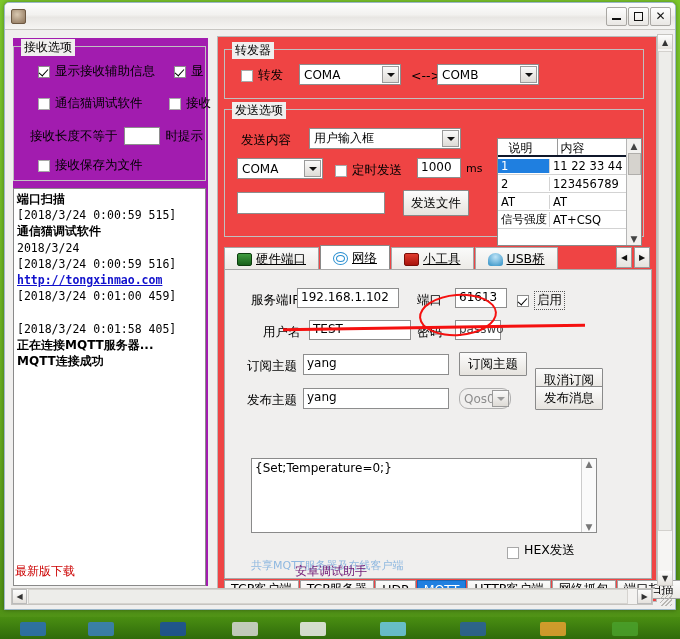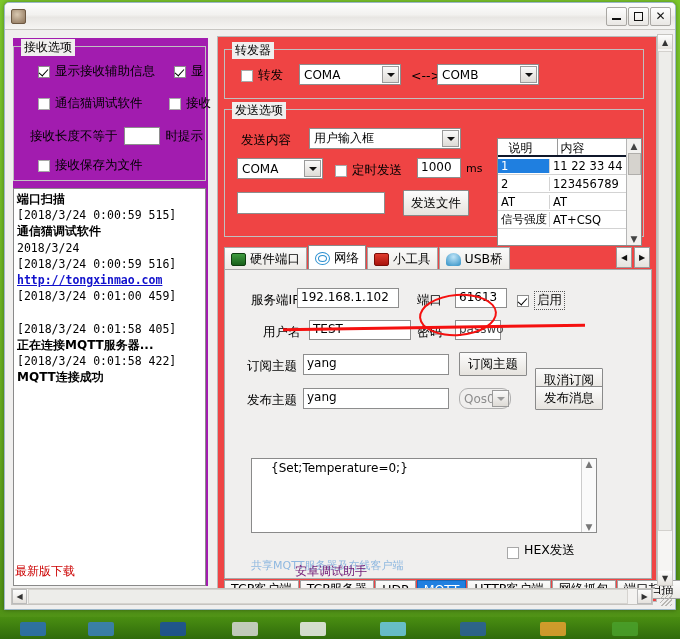--- a/index.html
+++ b/index.html
@@ -161,22 +161,22 @@
   .vscroll .thumb { width:13px;height:22px;background:#d6d3ce;border:1px solid #b0aeab; position:absolute; top:14px;}
 
   
   .itabs {
     position:absolute; left:6px; top:207px; width:428px; height:26px;
     display:flex; align-items:flex-end; gap:1px;
   }
   .itab {
     height:23px; background:linear-gradient(180deg,#fafafa,#eceae6);
     border:1px solid #a5a5a5; border-bottom:none;
-    display:flex;align-items:center;gap:4px;padding:0 6px;
-    font-size:12.5px; color:#000; cursor:pointer; white-space:nowrap;
+    display:flex;align-items:center;gap:4px;padding:0 12px;
+    font-size:12.5px; color:#000; cursor:pointer; white-space:nowrap;text-decoration:underline;
   }
   .itab.active { background:#fff; height:25px; border-color:#8a8a8a;}
   .ic { width:15px;height:13px;flex:none;border-radius:2px;}
   .ic-hw { background:linear-gradient(180deg,#3f9b3f,#18601a); border:1px solid #0d3d0e;}
   .ic-net { background:#fff;border:1px solid #2a8fd0;border-radius:50%; position:relative;}
   .ic-net::after{content:"";position:absolute;inset:2px;border:1px solid #2a8fd0;border-radius:50%;}
   .ic-gprs{ background:radial-gradient(circle at 50% 40%,#8fa9d8,#30519c); border-radius:3px;}
   .ic-tool{ background:linear-gradient(180deg,#e03b2e,#a8140c); border:1px solid #7a0d07;}
   .ic-usb { background:radial-gradient(circle at 50% 30%,#bfe4f7,#2d8ec4); border-radius:50% 50% 3px 3px;}
   .navbtn {
@@ -187,21 +187,21 @@
 
   
   .tabpanel {
     position:absolute; left:6px; top:232px; width:428px; height:310px;
     background:#f0efee; border:1px solid #a8a8a8;
   }
 
   .msgbox {
     position:absolute; left:26px; top:188px; width:346px; height:75px;
     background:#fff;border:1px solid #8a8a8a;
-    font-size:12px; padding:2px 19px; color:#000;
+    font-size:12px; padding:2px 3px; color:#000;
     font-family:"DejaVu Sans","Liberation Sans",sans-serif;
   }
   .msgbox .msgscroll {
     position:absolute; right:0; top:0; bottom:0; width:15px;
     background:#fafafa; border-left:1px solid #ccc;
     display:flex;flex-direction:column;justify-content:space-between;align-items:center;
     font-size:9px;color:#777;
   }
 
   .sharelink {
@@ -334,21 +334,20 @@
         <div id="recv-lines">
             <div>[2018/3/24 0:00:59 515]</div>
             <div class="cn">通信猫调试软件</div>
             <div>2018/3/24</div>
             <div>[2018/3/24 0:00:59 516]</div>
             <div class="link">http://tongxinmao.com</div>
             <div>[2018/3/24 0:01:00 459]</div>
             <div>&nbsp;</div>
             <div>[2018/3/24 0:01:58 405]</div>
             <div class="cn">正在连接MQTT服务器...</div>
-            <div>[2018/3/24 0:01:58 422]</div>
             <div class="cn">MQTT连接成功</div>
           </div>
       </div>
     </div>
 
     <div class="right-pane">
 
       <div class="group fwd-group">
         <div class="legend">转发器</div>
         <div class="cbrow" style="left:16px;top:17px;">

